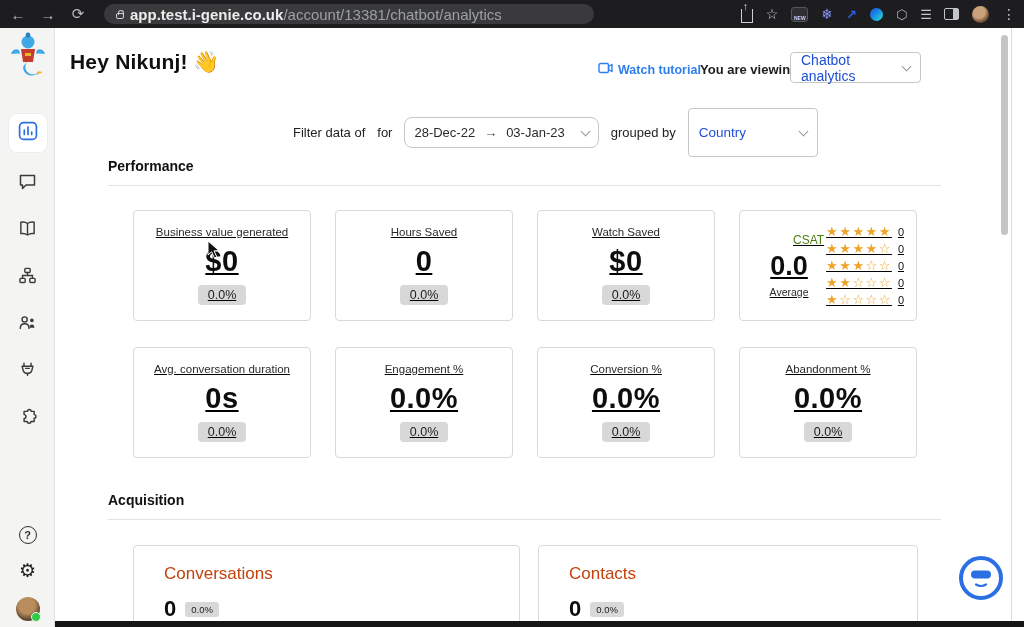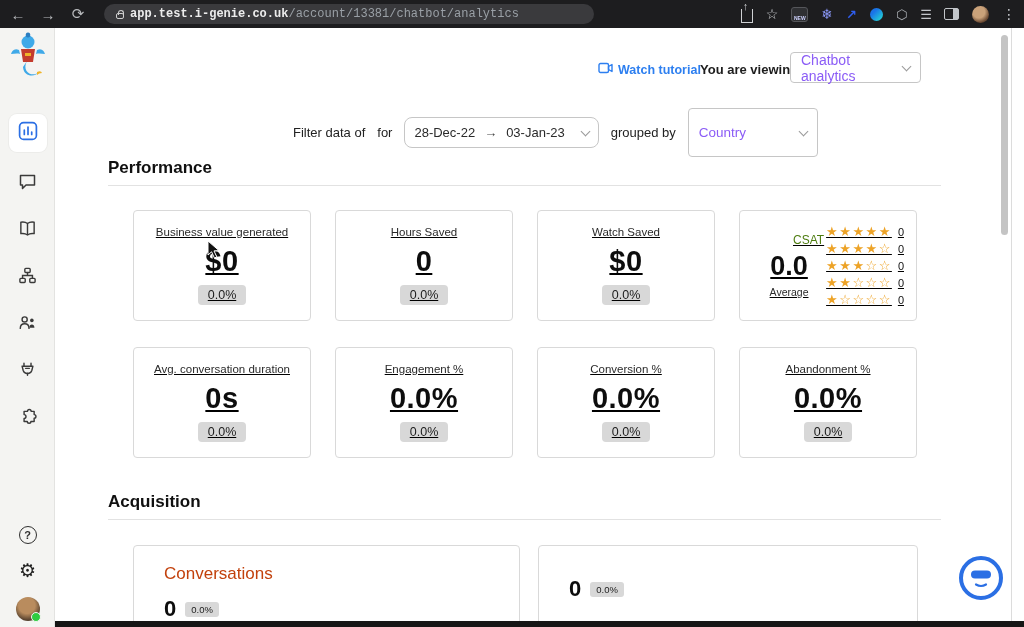--- a/index.html
+++ b/index.html
@@ -9,21 +9,21 @@
 
   
   .browser-bar { position:absolute; left:0; top:0; width:1024px; height:28px;
     background:#1d1d1f; display:flex; align-items:center; padding:0 8px; gap:10px; }
   .nav-ic { color:#b8babd; font-size:15px; width:20px; text-align:center; cursor:default; }
   .url-pill { display:flex; align-items:center; gap:6px; background:#3a3a3d; border-radius:12px;
     height:20px; padding:0 12px; width:490px; margin-left:6px; }
   .lock { width:8px; height:6px; border:1.2px solid #cfcfcf; border-radius:2px; position:relative; margin-top:3px; }
   .lock:before { content:""; position:absolute; left:1px; top:-4px; width:4px; height:4px;
     border:1.2px solid #cfcfcf; border-bottom:none; border-radius:3px 3px 0 0; }
-  .url-text { font-size:12px; color:#9aa0a6; white-space:nowrap;font-family:Liberation Mono, monospace; }
+  .url-text { font-size:15px; color:#9aa0a6; white-space:nowrap; }
   .url-text b { color:#ececec; font-weight:700; }
   .bar-right { display:flex; align-items:center; gap:13px; margin-left:auto; }
   .share-ic { width:12px; height:14px; border:1.4px solid #cfd1d4; border-top:none; position:relative; margin-top:3px;}
   .share-ic:before { content:"↑"; position:absolute; left:1px; top:-9px; color:#cfd1d4; font-size:11px; }
   .star-ic { color:#cfd1d4; font-size:14px; }
   .ext-new { width:17px; height:15px; background:#2f3033; border:1px solid #55565a; border-radius:3px;
     color:#cfd3ff; font-size:5px; font-weight:700; display:flex; align-items:flex-end; justify-content:center; }
   .ext-snow { color:#8a97f5; font-size:14px; }
   .ext-arrow { color:#2f5ef0; font-size:13px; font-weight:700; }
   .ext-circle { width:13px; height:13px; border-radius:50%;
@@ -56,34 +56,34 @@
     background:#2ecc40; border:1.5px solid #f4f4f2; border-radius:50%; }
 
   
   .main { position:absolute; left:55px; top:28px; width:969px; height:599px; background:#fff; overflow:hidden; }
   .greeting { position:absolute; left:15px; top:22px; font-size:21px; font-weight:700; color:#101010;
     letter-spacing:.2px; }
   .watch { position:absolute; left:543px; top:34px; display:flex; align-items:center; gap:5px;
     color:#2d7ff0; font-size:12.5px; font-weight:600; cursor:pointer; }
   .viewing-label { position:absolute; left:645px; top:34px; font-size:13px; font-weight:600; color:#1d1d1d; }
   .select-box { display:flex; align-items:center; justify-content:space-between; border:1px solid #c6c6c6;
-    border-radius:4px; background:#fff; padding:0 10px; font-size:13.5px; color:#8b5cf6; cursor:pointer; }
+    border-radius:4px; background:#fff; padding:0 10px; font-size:13.5px; color:#1d4ed8; cursor:pointer; }
   .viewing-select { position:absolute; left:735px; top:24px; width:131px; height:31px; font-size:14px; }
   .chev { width:7px; height:7px; border-right:1.6px solid #9a9a9a; border-bottom:1.6px solid #9a9a9a;
     transform:rotate(45deg); margin-top:-3px; flex:0 0 auto; margin-left:8px; }
 
   .filter-row { position:absolute; left:238px; top:80px; display:flex; align-items:center; gap:12px; }
   .filter-label { font-size:13px; color:#222; font-weight:500; white-space:nowrap; }
   .bots-select { width:130px; height:31px; }
   .date-box { display:flex; align-items:center; gap:9px; border:1px solid #c6c6c6; border-radius:8px;
     height:31px; padding:0 9px; font-size:13px; font-weight:500; color:#2a2a2a; cursor:pointer; }
   .date-arrow { color:#444; font-size:13px; }
   .group-select { width:130px; height:49px; }
 
-  .section-title { position:absolute; left:53px; font-size:17px; font-weight:700; color:#101010; }
+  .section-title { position:absolute; left:53px; font-size:14px; font-weight:700; color:#101010; }
   .rule { position:absolute; left:53px; width:833px; height:1px; background:#e2e2e2; }
 
   .cards-row { position:absolute; left:78px; display:grid; grid-template-columns:repeat(4,178px);
     column-gap:24px;text-decoration:underline; }
   .card { height:111px; background:#fff; border:1px solid #d9d9d9; border-radius:4px;
     display:flex; flex-direction:column; align-items:center; justify-content:center; gap:7px; }
   .card-label { font-size:11.5px; color:#2a2a2a; }
   .card-value { font-size:29px; font-weight:700; color:#0d0d0d; letter-spacing:.5px; }
   .badge { background:#d8d8d8; border-radius:4px; padding:3px 10px; font-size:12.5px; font-weight:500; color:#1c1c1c; }
 
@@ -217,20 +217,21 @@
       </div>
     </div>
     <div class="side-bottom">
       <div class="help-icon">?</div>
       <div class="gear-icon">⚙</div>
       <div class="side-avatar"></div>
     </div>
   </div>
 
   <div class="main">
+    <div class="greeting">Hey Nikunj! 👋</div>
 
     <div class="watch">
       <span>
         <svg width="15" height="12" viewBox="0 0 15 12" fill="none" stroke="#2d7ff0" stroke-width="1.4" stroke-linejoin="round">
           <rect x="1" y="1.5" width="9.5" height="9" rx="1.5"></rect>
           <path d="M10.5 4.5 L14 2.5 V9.5 L10.5 7.5 Z"></path>
         </svg>
       </span>
       <span>Watch tutorial</span>
     </div>
@@ -334,20 +335,21 @@
 
     <div class="acq-cards">
       <div class="acq-card" style="width:387px">
         <div class="acq-label">Conversations</div>
         <div class="acq-value-row">
           <span class="acq-value">0</span>
           <span class="badge-sm">0.0%</span>
         </div>
       </div>
       <div class="acq-card" style="width:380px">
+        <div class="acq-label">Contacts</div>
         <div class="acq-value-row">
           <span class="acq-value">0</span>
           <span class="badge-sm">0.0%</span>
         </div>
       </div>
     </div>
 
     <div class="scroll-edge"></div>
     <div class="scroll-thumb"></div>
 

